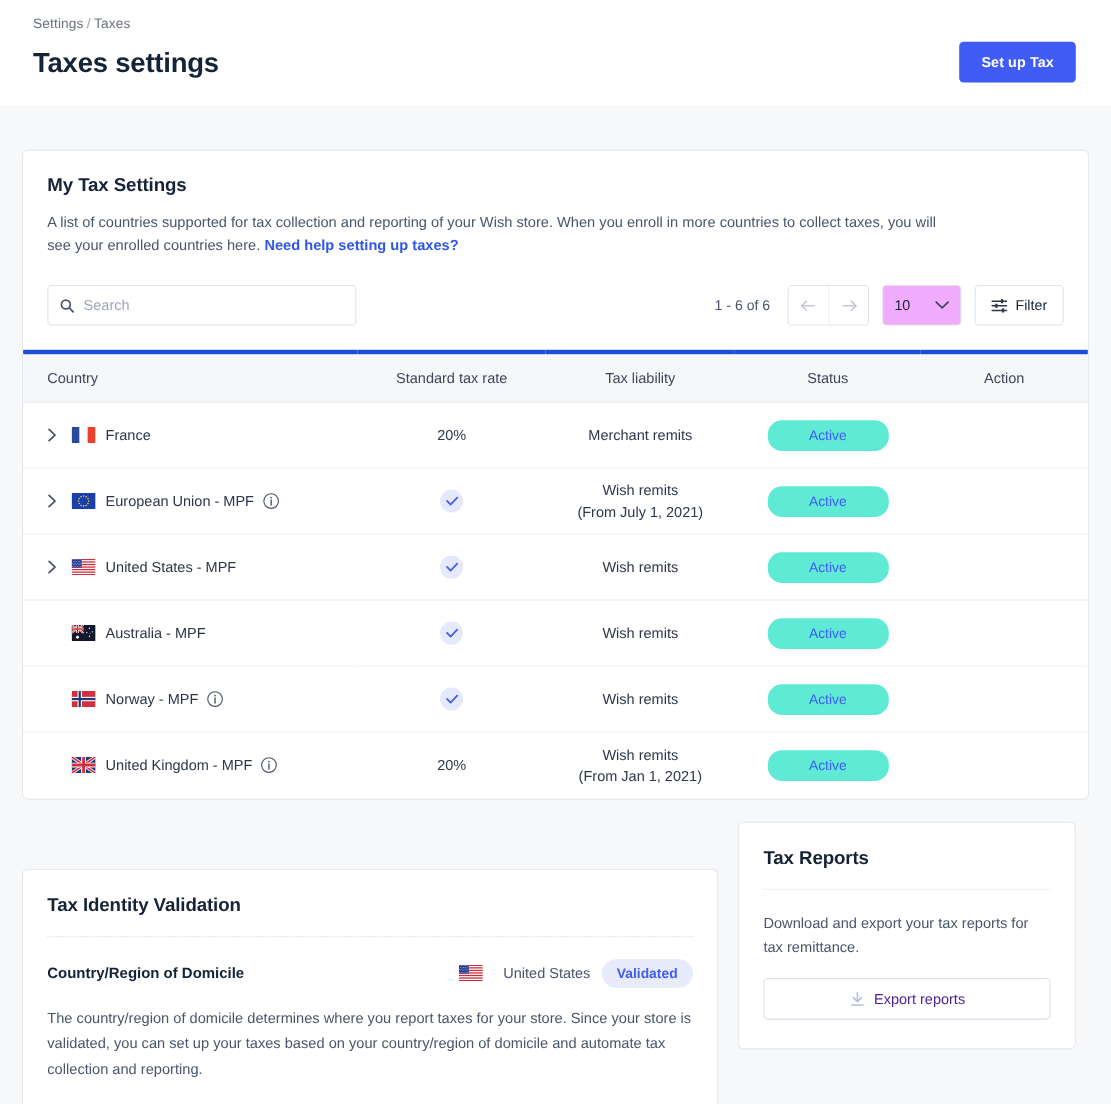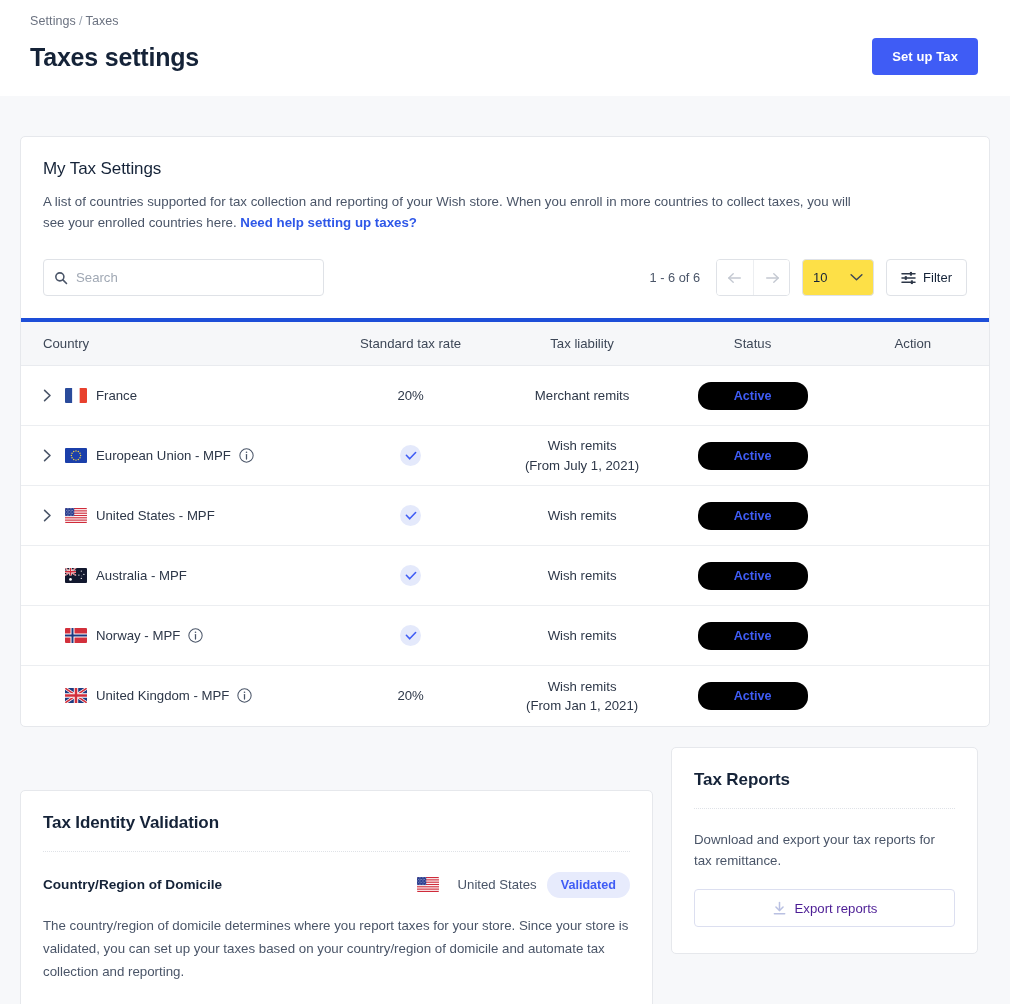--- a/index.html
+++ b/index.html
@@ -60,21 +60,21 @@
     border-radius: 5px;
     overflow: hidden;
   }
 
   .card-main { margin-top: 40px; }
 
   .card-pad { padding: 22px 22px 0 22px; }
 
   .card-title {
     font-size: 17px;
-    font-weight: normal;
+    font-weight: bold;
     color: #152338;
     letter-spacing: -.1px;
   }
   .card-desc {
     font-size: 13.3px;
     color: #4a5568;
     line-height: 1.58;
     margin-top: 12px;
     max-width: 830px;
   }
@@ -132,21 +132,21 @@
     display: flex; align-items: center; justify-content: center;
   }
   .pager button + button { border-left: 1px solid #eceef1; }
 
   .per-page {
     display: flex; align-items: center; justify-content: space-between;
     width: 72px; height: 37px;
     border: 1px solid #dfe2e7;
     border-radius: 4px;
     padding: 0 10px;
-    background: #fde047;
+    background: #f0abfc;
     cursor: pointer;
   }
   .per-page span { font-size: 13px; color: #152338; }
 
   .filter-btn {
     display: flex; align-items: center; gap: 7px;
     height: 37px;
     border: 1px solid #dfe2e7;
     border-radius: 4px;
     padding: 0 14px;
@@ -220,24 +220,24 @@
   }
 
   .liab { line-height: 1.45; font-size: 13.2px; color: #2d3748; }
   .liab .sub { display: block; }
 
   .badge {
     display: inline-block;
     min-width: 110px;
     padding: 7px 0;
     border-radius: 13px;
-    background: #000000;
+    background: #5eead4;
     color: #3f5cf5;
     font-size: 12.6px;
-    font-weight: bold;
+    font-weight: normal;
     text-align: center;
   }
 
   
   .bottom-row {
     display: flex;
     gap: 18px;
     margin-top: 20px;
     align-items: flex-start;
     padding-bottom: 24px;

